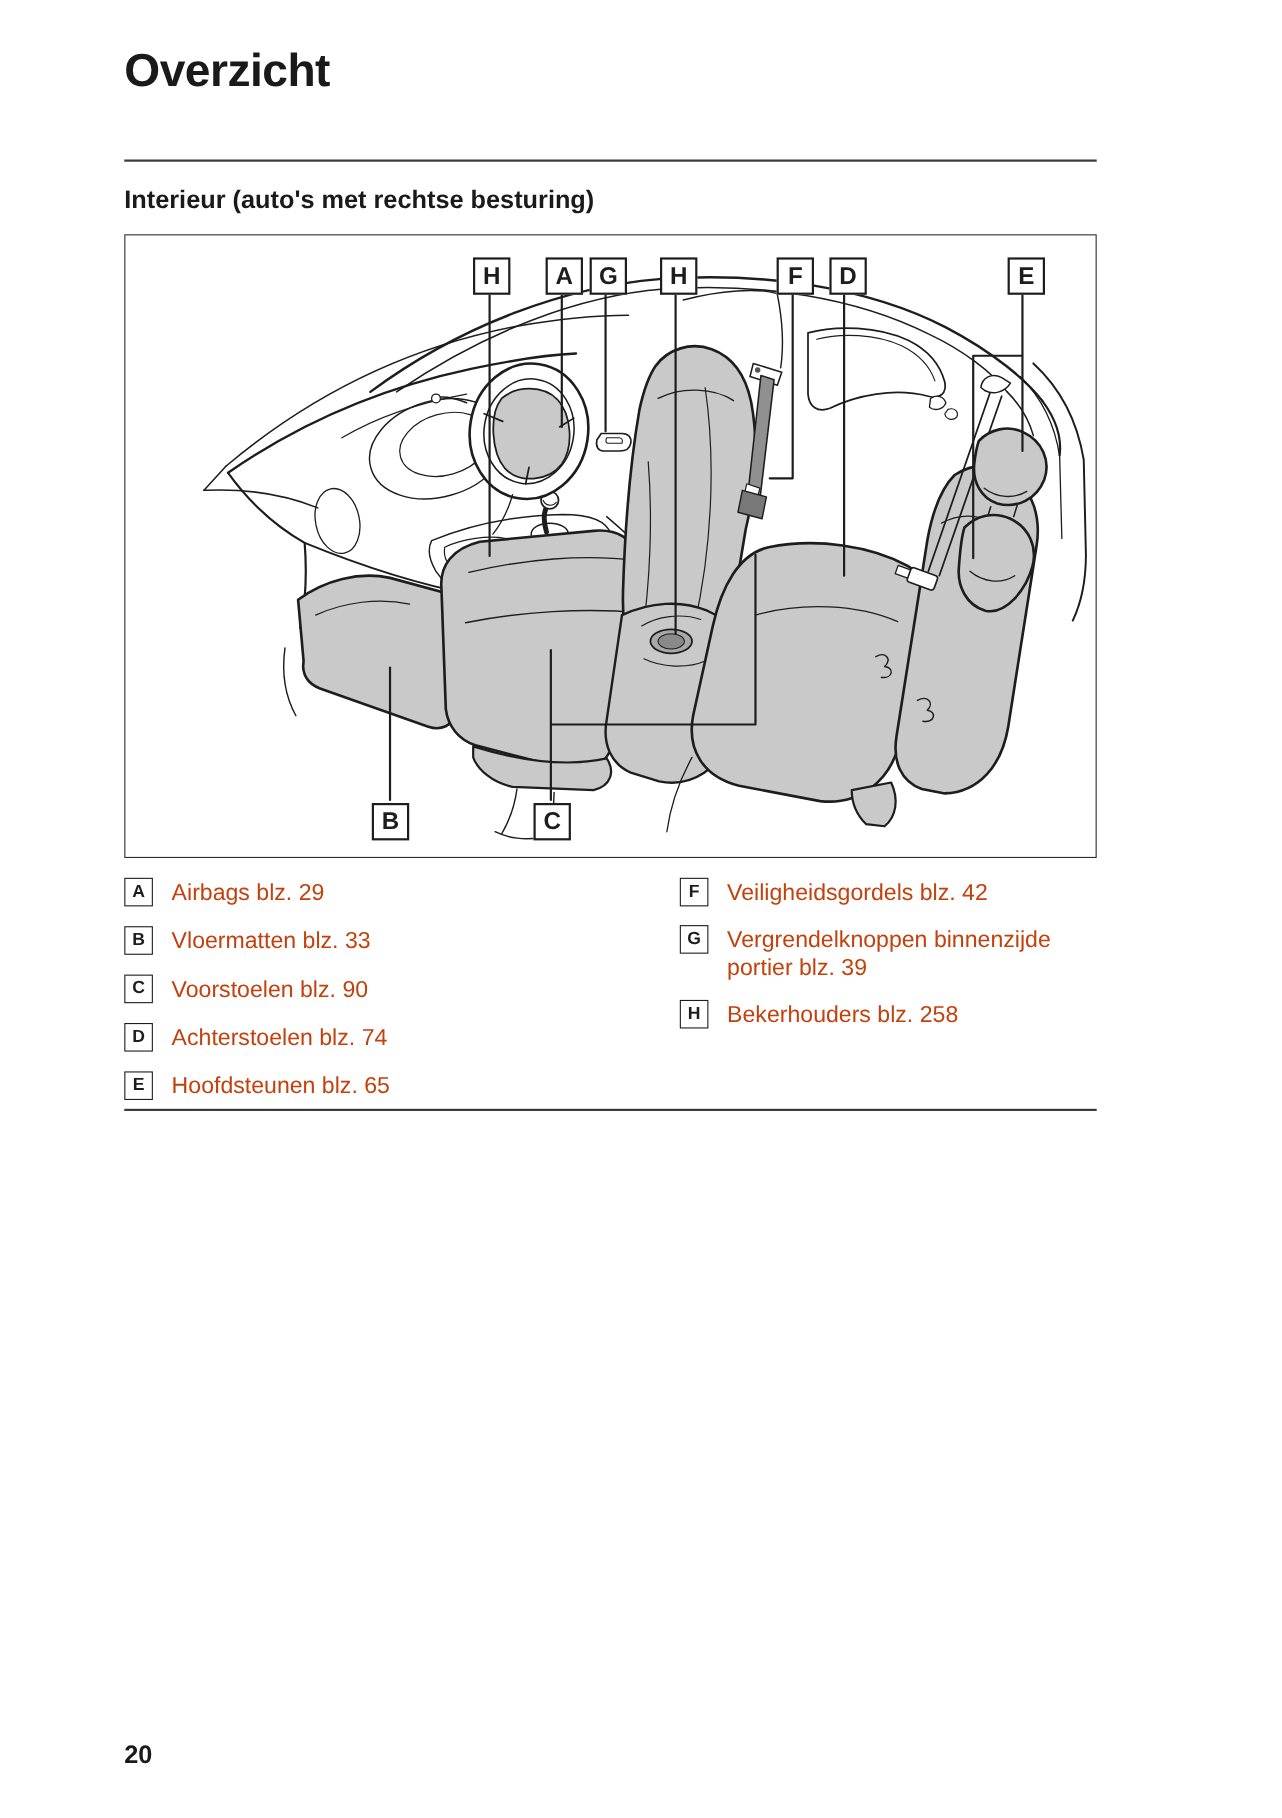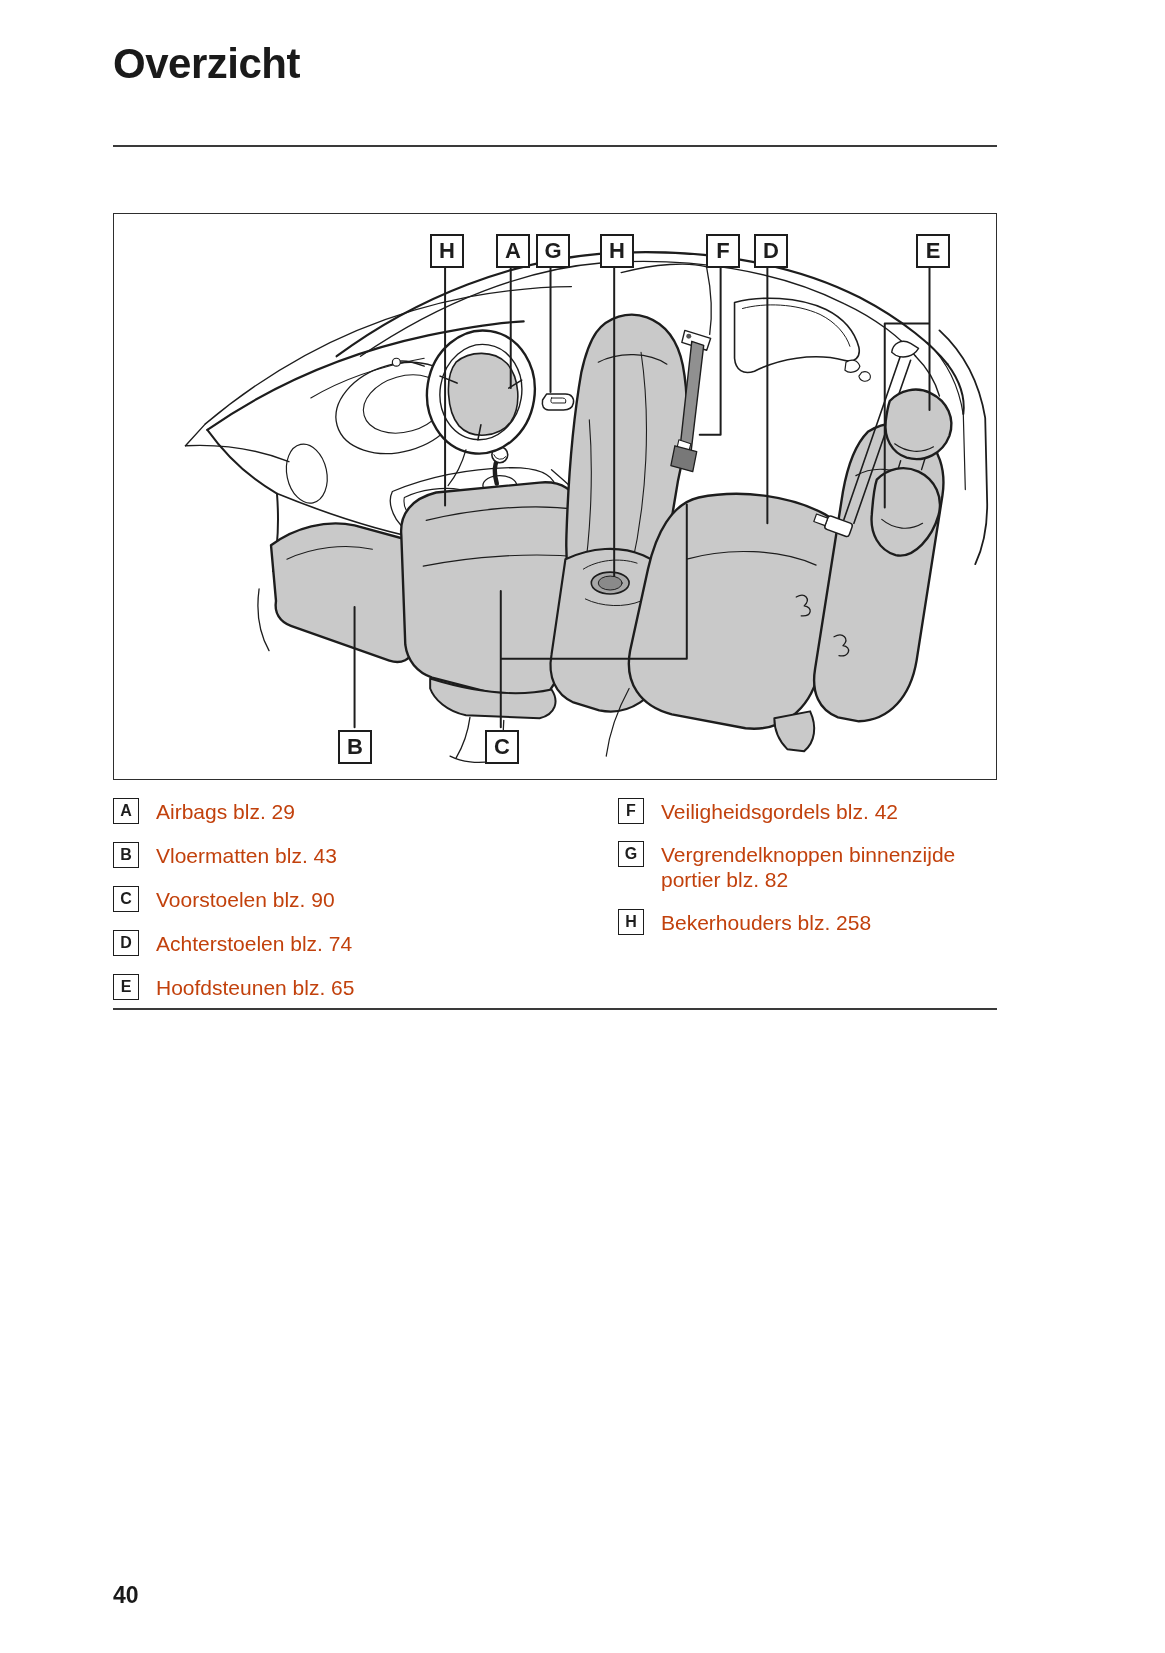--- a/index.html
+++ b/index.html
@@ -50,20 +50,21 @@
     font-size:23px;font-weight:700;color:#1a1a1a;
   }
 </style>
 </head>
 <body>
 
 <div class="page">
 
   <h1 class="title">Overzicht</h1>
   <div class="rule rule-top"></div>
+  <h2 class="subtitle">Interieur (auto's met rechtse besturing)</h2>
 
   <div class="diagram">
     <svg width="881" height="564" viewBox="113 213 884 567" fill="none" stroke="#1d1d1d" stroke-linecap="round" stroke-linejoin="round">
 
       <g>
         <path d="M 336,356 C 420,294 515,260 600,253 C 698,246 792,261 862,297 C 906,320 936,346 950,364" stroke-width="2.2"></path>
         <path d="M 360,356 C 442,300 528,268 604,262 C 694,256 780,270 846,303 C 878,318 904,338 918,356" stroke-width="1.4"></path>
         <path d="M 950,364 C 962,380 968,398 966,414" stroke-width="2"></path>
         <path d="M 918,356 C 930,368 938,382 942,396" stroke-width="1.4"></path>
       </g>
@@ -227,21 +228,21 @@
   </div>
 
   <div class="legend">
     <div class="legend-col left">
         <div class="legend-row">
           <span class="legend-key">A</span>
           <span class="legend-text">Airbags blz. 29</span>
         </div>
         <div class="legend-row">
           <span class="legend-key">B</span>
-          <span class="legend-text">Vloermatten blz. 43</span>
+          <span class="legend-text">Vloermatten blz. 33</span>
         </div>
         <div class="legend-row">
           <span class="legend-key">C</span>
           <span class="legend-text">Voorstoelen blz. 90</span>
         </div>
         <div class="legend-row">
           <span class="legend-key">D</span>
           <span class="legend-text">Achterstoelen blz. 74</span>
         </div>
         <div class="legend-row">
@@ -249,24 +250,24 @@
           <span class="legend-text">Hoofdsteunen blz. 65</span>
         </div>
       </div>
     <div class="legend-col right">
         <div class="legend-row">
           <span class="legend-key">F</span>
           <span class="legend-text">Veiligheidsgordels blz. 42</span>
         </div>
         <div class="legend-row">
           <span class="legend-key">G</span>
-          <span class="legend-text">Vergrendelknoppen binnenzijde portier blz. 82</span>
+          <span class="legend-text">Vergrendelknoppen binnenzijde portier blz. 39</span>
         </div>
         <div class="legend-row">
           <span class="legend-key">H</span>
           <span class="legend-text">Bekerhouders blz. 258</span>
         </div>
       </div>
   </div>
 
   <div class="rule rule-bottom"></div>
-  <div class="page-number">40</div>
+  <div class="page-number">20</div>
 </div>
 
 </body></html>

